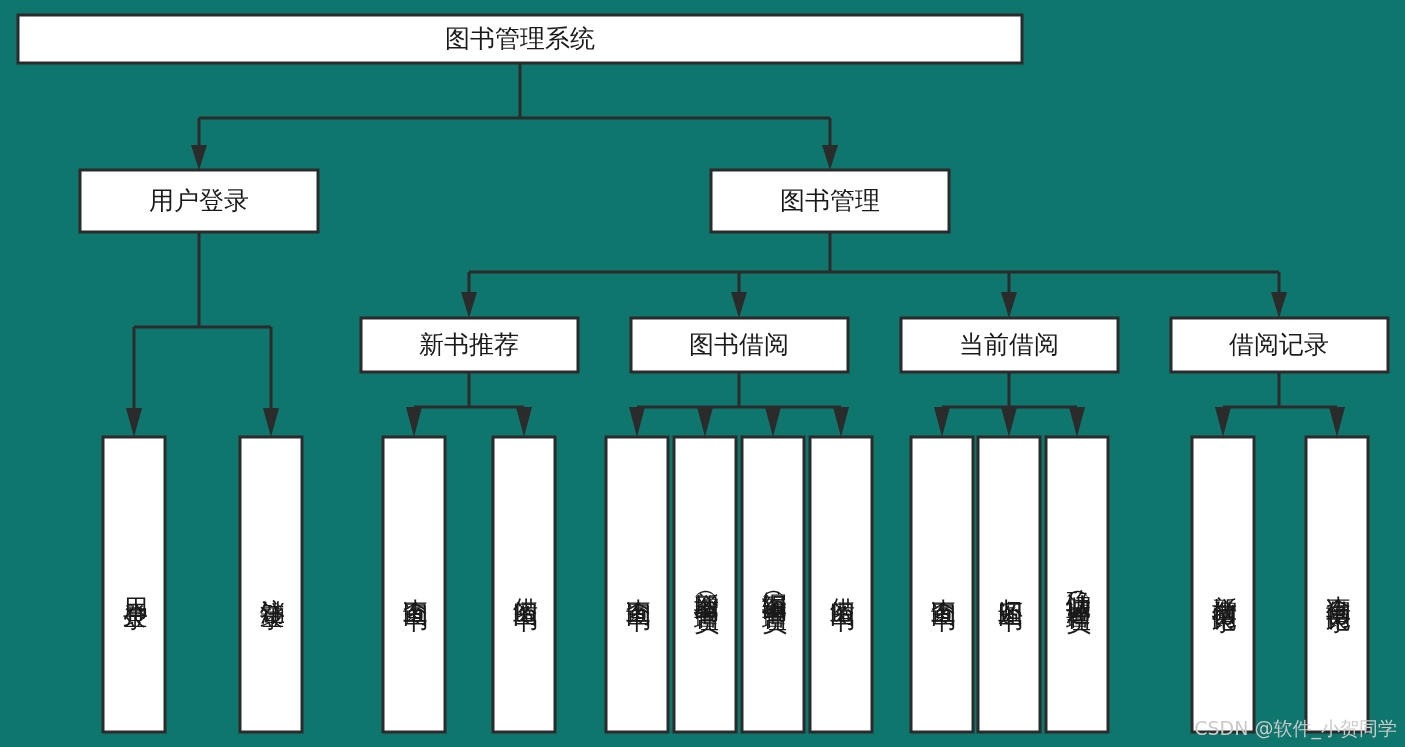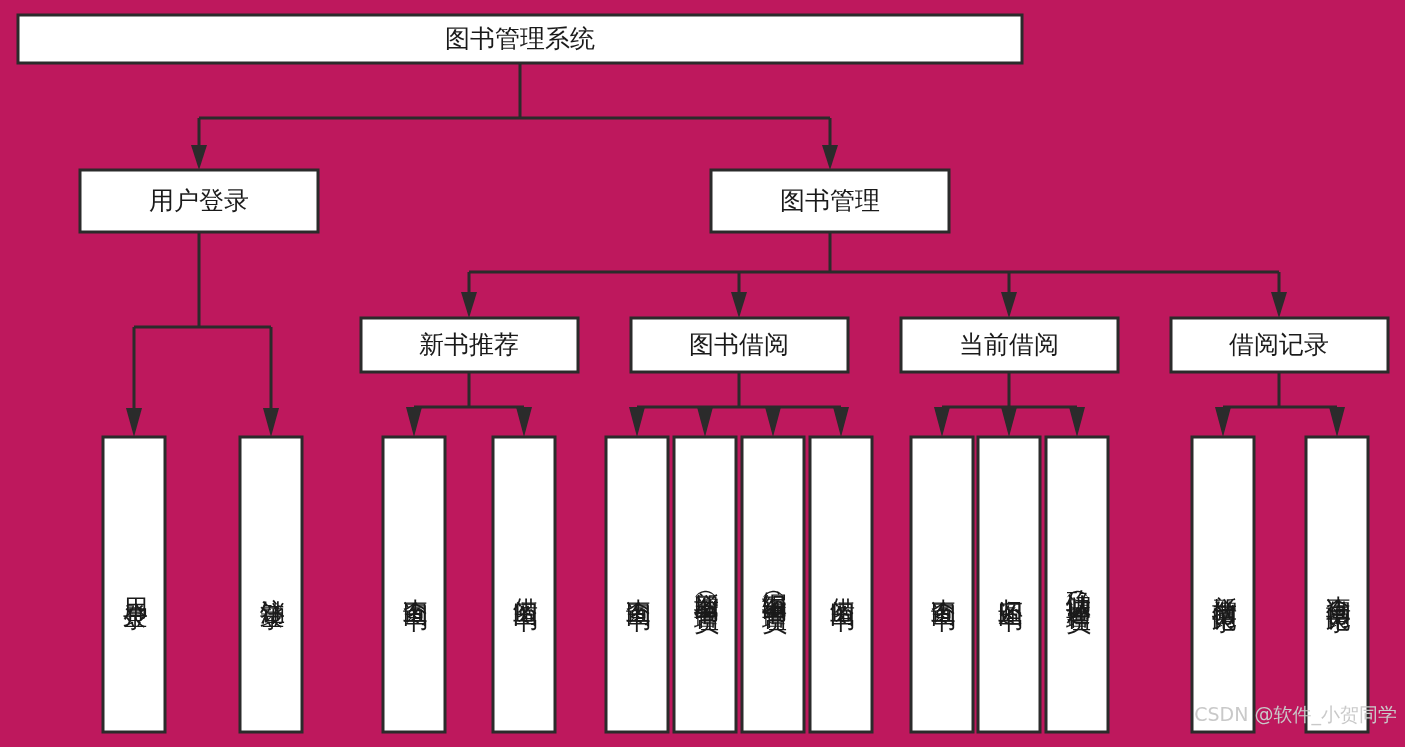--- a/index.html
+++ b/index.html
@@ -2,41 +2,41 @@
 <html><head>
 <meta charset="utf-8">
 <style>
   html,body{margin:0;padding:0;}
   body{
     width:1405px;height:747px;
     background:#ffffff;
     font-family:"DejaVu Sans","Liberation Sans",sans-serif;
     overflow:hidden;
   }
-  #diagram-root{position:relative;width:1405px;height:747px;background:#be185d;}
+  #diagram-root{position:relative;width:1405px;height:747px;background:#0f766e;}
   svg#tree{position:absolute;left:0;top:0;width:1405px;height:747px;}
   .node-box{fill:#ffffff;stroke:#2b2b2b;stroke-width:3;}
   .connector{stroke:#2b2b2b;stroke-width:3;fill:none;}
   .arrow-head{fill:#2b2b2b;stroke:none;}
   .node-label{
     fill:#1a1a1a;
     font-family:"DejaVu Sans","Liberation Sans",sans-serif;
     text-anchor:middle;
     dominant-baseline:middle;
   }
   .label-h{font-size:25px;}
   .label-v{
     font-size:25px;
     writing-mode:vertical-rl;
     text-orientation:upright;
     letter-spacing:3px;
   }
   .watermark{
     position:absolute;
-    right:8px;bottom:19px;
+    right:8px;bottom:5px;
     color:#c9c9c9;
     font-size:19px;
     font-family:"DejaVu Sans","Liberation Sans",sans-serif;
     white-space:nowrap;
     user-select:none;
   }
 </style>
 </head>
 <body>
 

